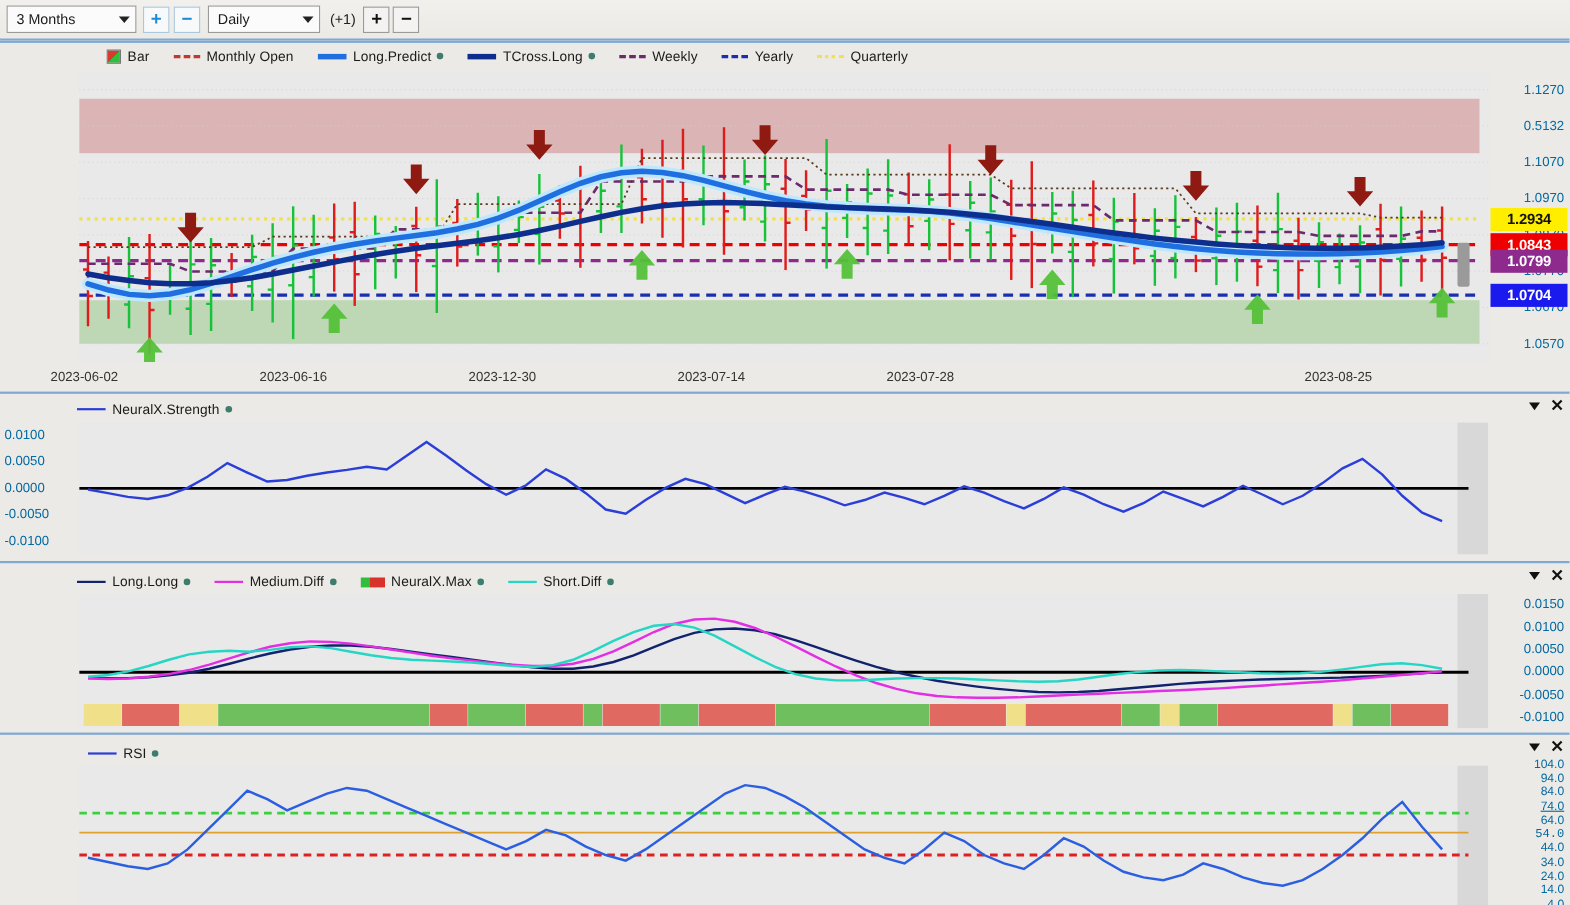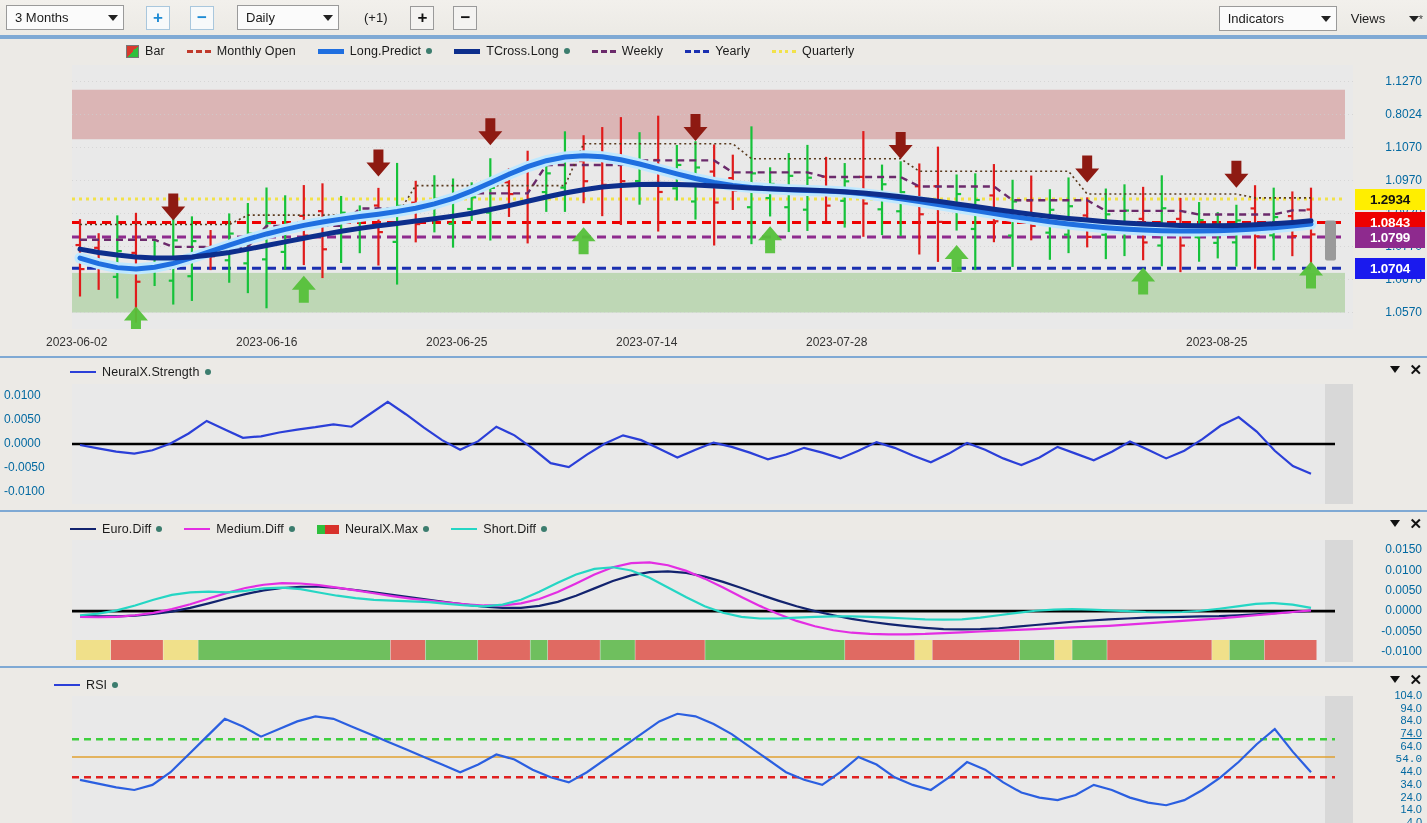--- a/index.html
+++ b/index.html
@@ -10,21 +10,21 @@
     font-family: "Liberation Sans", sans-serif;
     background: #eceae6;
   }
   #app { position: relative; width: 1427px; height: 823px; background: #eceae6; }
 
   
   .toolbar {
     position: absolute; top: 0; left: 0; width: 1427px; height: 37px;
     background: linear-gradient(to bottom, #f2f0ec 0%, #eceae5 100%);
     border-bottom: 2px solid #7fa9d4;
-    display: flex; align-items: center; padding: 0 6px; gap: 16px;
+    display: flex; align-items: center; padding: 0 6px;
   }
   .combo {
     height: 25px; border: 1px solid #9a9a9a; background: #fbfbfb;
     display: flex; align-items: center; justify-content: space-between;
     padding: 0 5px 0 8px; font-size: 13px; color: #1a1a1a;
     cursor: pointer;
   }
   .combo .cap { white-space: nowrap; }
   .caret { width: 0; height: 0; border-left: 5px solid transparent;
            border-right: 5px solid transparent; border-top: 6px solid #222;
@@ -104,36 +104,25 @@
 
   <div class="combo" style="width:102px;">
     <span class="cap">Daily</span>
     <span class="caret"></span>
   </div>
   <span class="paren">(+1)</span>
   <div class="sq-btn" style="margin-right:3px;">+</div>
   <div class="sq-btn">−</div>
 
 
-  <div class="right-controls">
-    <div class="combo" style="width:118px; margin-right:6px;">
-      <span class="cap">Indicators</span>
-      <span class="caret"></span>
-    </div>
-    <div class="combo" style="width:76px; border:none; background:transparent; padding-right:0;">
-      <span class="cap">Views</span>
-      <span class="caret"></span>
-    </div>
-    <span style="font-size:11px;color:#444;">*</span>
-  </div>
 </div>
 
 <div class="panel" id="price-panel" style="top:37px; height:319px;">
  <div class="panel-inner">
-  <div class="legend" id="legend-price" style="left:85px; top:5px;padding-left:41px;">
+  <div class="legend" id="legend-price" style="left:56px; top:5px;padding-left:41px;">
           <div class="lg-item">
             <span class="bar-icon"></span>
             <span class="lg-label">Bar</span>
           </div>
           <div class="lg-item">
             <span class="lg-line" style="border-top: 3px dashed rgb(192, 57, 43); width: 24px;"></span>
             <span class="lg-label">Monthly Open</span>
           </div>
           <div class="lg-item">
             <span class="lg-line" style="border-top: 5px solid rgb(31, 111, 224); width: 26px;"></span>
@@ -395,38 +384,38 @@
             <path d="M693.1060606060606,188.30000000000013 h10 v-13 h7 l-12,-14 l-12,14 h7 z" fill="#55c13a" opacity="0.95"></path>
             <path d="M879.6212121212121,207.11000000000024 h10 v-13 h7 l-12,-14 l-12,14 h7 z" fill="#55c13a" opacity="0.95"></path>
             <path d="M1066.1363636363637,229.55000000000004 h10 v-13 h7 l-12,-14 l-12,14 h7 z" fill="#55c13a" opacity="0.95"></path>
             <path d="M1234,223.60999999999996 h10 v-13 h7 l-12,-14 l-12,14 h7 z" fill="#55c13a" opacity="0.95"></path>
             <rect x="1253" y="155.59999999999974" width="11" height="40" fill="#9a9a9a" rx="2"></rect>
           </svg>
   </div>
 
   <div id="price-yaxis">
           <div class="axis-lbl" style="left: 1360px; width: 62px; top: 34.5px;">1.1270</div>
-          <div class="axis-lbl" style="left: 1360px; width: 62px; top: 67.5px;">0.8024</div>
+          <div class="axis-lbl" style="left: 1360px; width: 62px; top: 67.5px;">0.5132</div>
           <div class="axis-lbl" style="left: 1360px; width: 62px; top: 100.5px;">1.1070</div>
           <div class="axis-lbl" style="left: 1360px; width: 62px; top: 133.5px;">1.0970</div>
           <div class="axis-lbl" style="left: 1360px; width: 62px; top: 166.5px;">1.0870</div>
           <div class="axis-lbl" style="left: 1360px; width: 62px; top: 199.5px;">1.0770</div>
           <div class="axis-lbl" style="left: 1360px; width: 62px; top: 232.5px;">1.0670</div>
           <div class="axis-lbl" style="left: 1360px; width: 62px; top: 265.5px;">1.0570</div>
         </div>
   <div id="price-tags">
           <div class="tagbox" style="left: 1355px; width: 70px; height: 21px; top: 149.98px; background: rgb(255, 238, 0); color: rgb(17, 17, 17);">1.2934</div>
           <div class="tagbox" style="left: 1355px; width: 70px; height: 21px; top: 173.41px; background: rgb(238, 0, 0); color: rgb(255, 255, 255);">1.0843</div>
           <div class="tagbox" style="left: 1355px; width: 70px; height: 21px; top: 187.93px; background: rgb(142, 42, 142); color: rgb(255, 255, 255);">1.0799</div>
           <div class="tagbox" style="left: 1355px; width: 70px; height: 21px; top: 219.28px; background: rgb(26, 26, 238); color: rgb(255, 255, 255);">1.0704</div>
         </div>
   <div id="price-xaxis">
           <div class="datelbl" style="left: 46px; top: 296px;">2023-06-02</div>
           <div class="datelbl" style="left: 236px; top: 296px;">2023-06-16</div>
-          <div class="datelbl" style="left: 426px; top: 296px;">2023-06-25</div>
+          <div class="datelbl" style="left: 426px; top: 296px;">2023-12-30</div>
           <div class="datelbl" style="left: 616px; top: 296px;">2023-07-14</div>
           <div class="datelbl" style="left: 806px; top: 296px;">2023-07-28</div>
           <div class="datelbl" style="left: 996px; top: 296px; margin-top: 31px;">2023-08-11</div>
           <div class="datelbl" style="left: 1186px; top: 296px;">2023-08-25</div>
         </div>
  </div>
 </div>
 
 <div class="panel" id="strength-panel" style="top:356px; height:154px;text-decoration:underline;">
  <div class="panel-inner">
@@ -457,21 +446,21 @@
           <div class="axis-lbl left" style="left: 4px; width: 64px; top: 126px;">-0.0100</div>
         </div>
  </div>
 </div>
 
 <div class="panel" id="diff-panel" style="top:510px; height:156px;">
  <div class="panel-inner">
   <div class="legend" id="legend-diff" style="left:70px; top:10px;">
           <div class="lg-item">
             <span class="lg-line" style="border-top: 2.5px solid rgb(18, 35, 110); width: 26px;"></span>
-            <span class="lg-label">Euro.Diff</span>
+            <span class="lg-label">Long.Long</span>
             <span class="lg-dot"></span>
           </div>
           <div class="lg-item">
             <span class="lg-line" style="border-top: 2.5px solid rgb(227, 46, 227); width: 26px;"></span>
             <span class="lg-label">Medium.Diff</span>
             <span class="lg-dot"></span>
           </div>
           <div class="lg-item">
             <span style="width: 22px; height: 9px; margin-right: 6px; background: linear-gradient(90deg, rgb(47, 191, 60) 0px, rgb(47, 191, 60) 38%, rgb(216, 50, 42) 38%, rgb(216, 50, 42) 100%); display: inline-block;"></span>
             <span class="lg-label">NeuralX.Max</span>
@@ -525,21 +514,21 @@
           <div class="axis-lbl" style="left: 1358px; width: 64px; top: 70.8333px;">0.0050</div>
           <div class="axis-lbl" style="left: 1358px; width: 64px; top: 91.1667px;">0.0000</div>
           <div class="axis-lbl" style="left: 1358px; width: 64px; top: 111.5px;">-0.0050</div>
           <div class="axis-lbl" style="left: 1358px; width: 64px; top: 131.833px;">-0.0100</div>
         </div>
  </div>
 </div>
 
 <div class="panel" id="rsi-panel" style="top:666px; height:157px;">
  <div class="panel-inner">
-  <div class="legend" id="legend-rsi" style="left:54px; top:10px;">
+  <div class="legend" id="legend-rsi" style="left:80px; top:10px;">
           <div class="lg-item">
             <span class="lg-line" style="border-top: 2.5px solid rgb(43, 63, 216); width: 26px;"></span>
             <span class="lg-label">RSI</span>
             <span class="lg-dot"></span>
           </div>
         </div>
   <div class="ctrl-btns">
     <span class="mini-caret"></span>
     <span class="x-btn">✕</span>
   </div>

